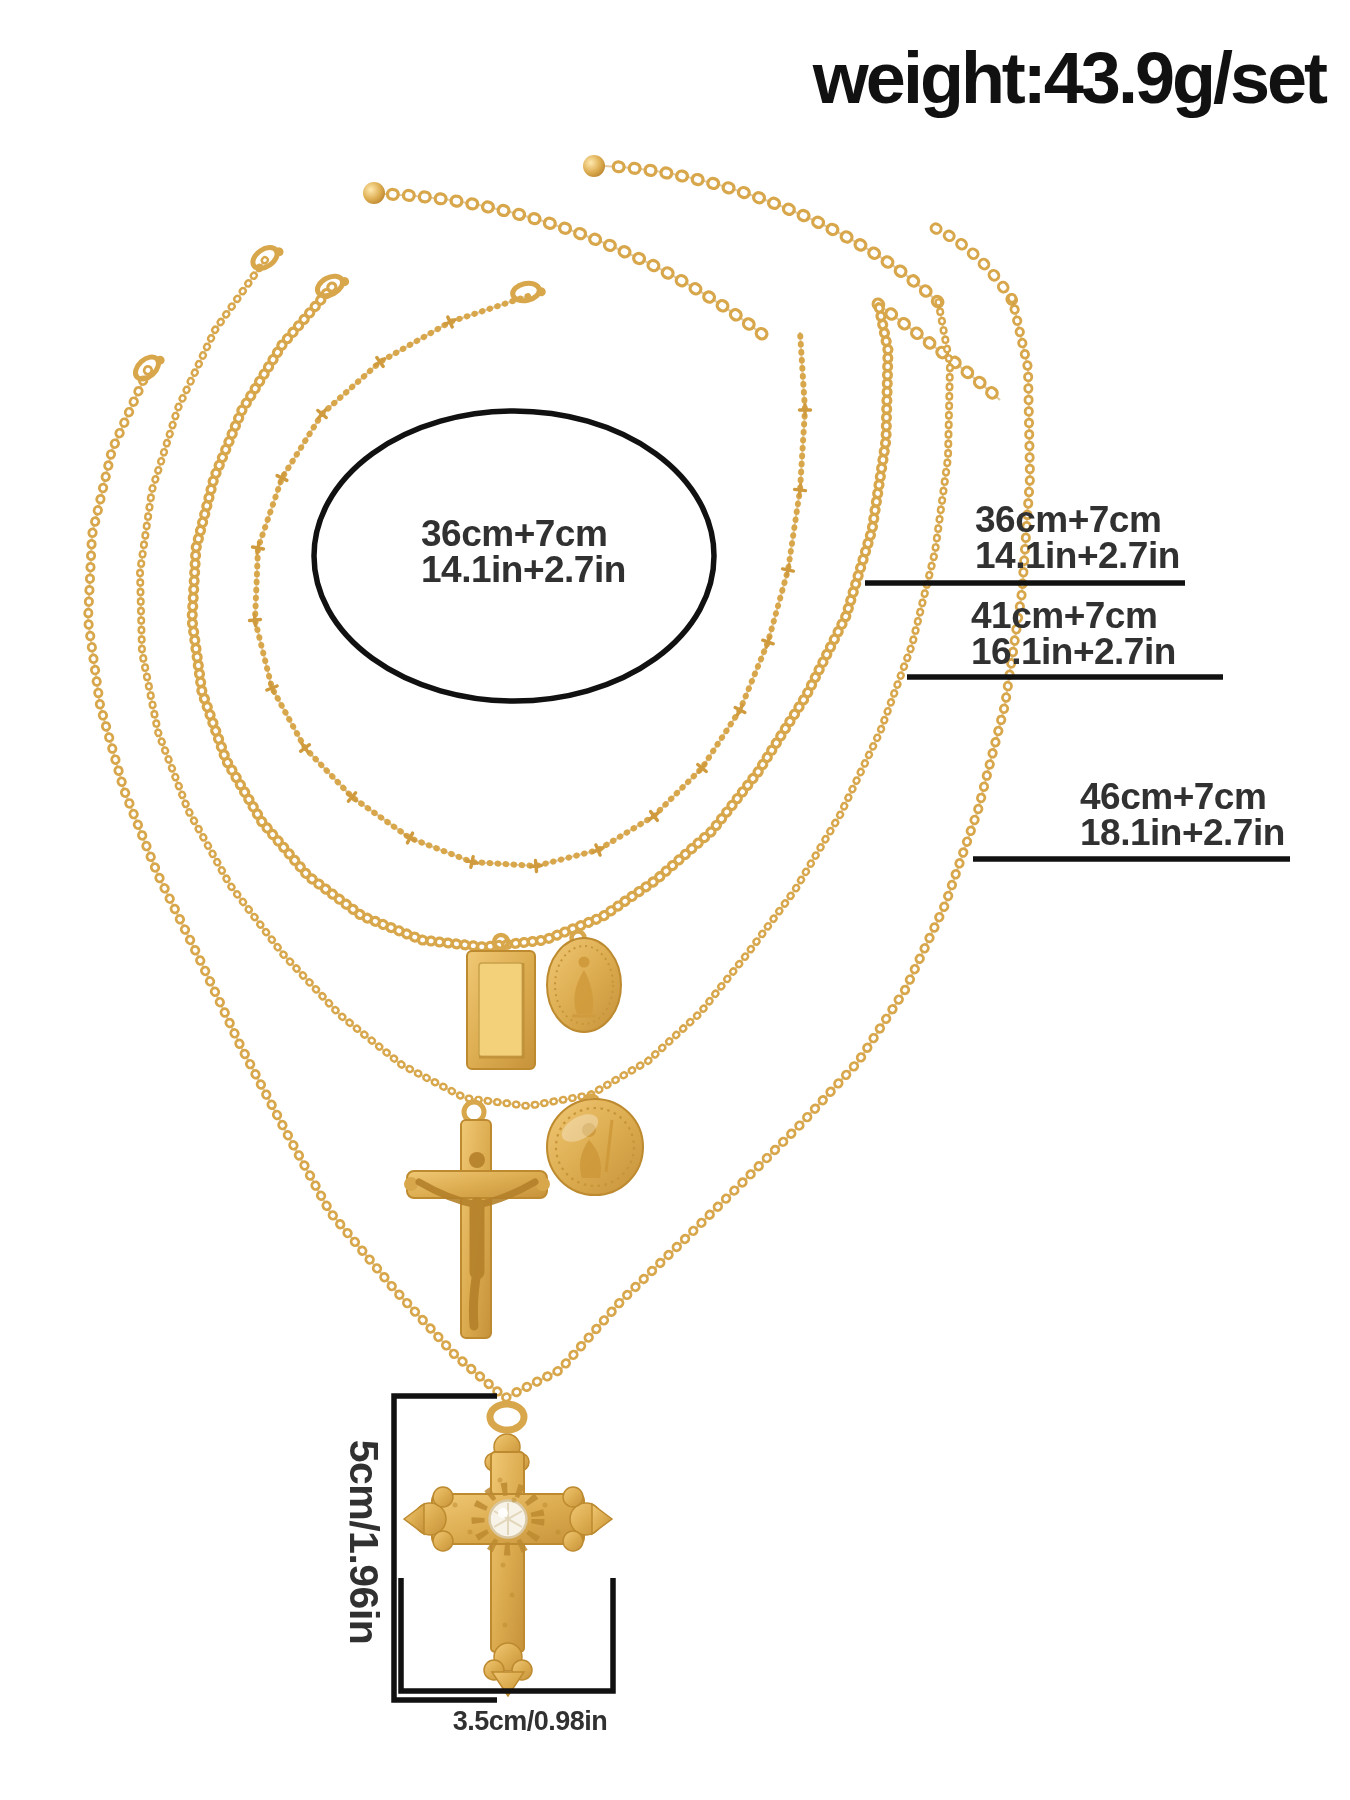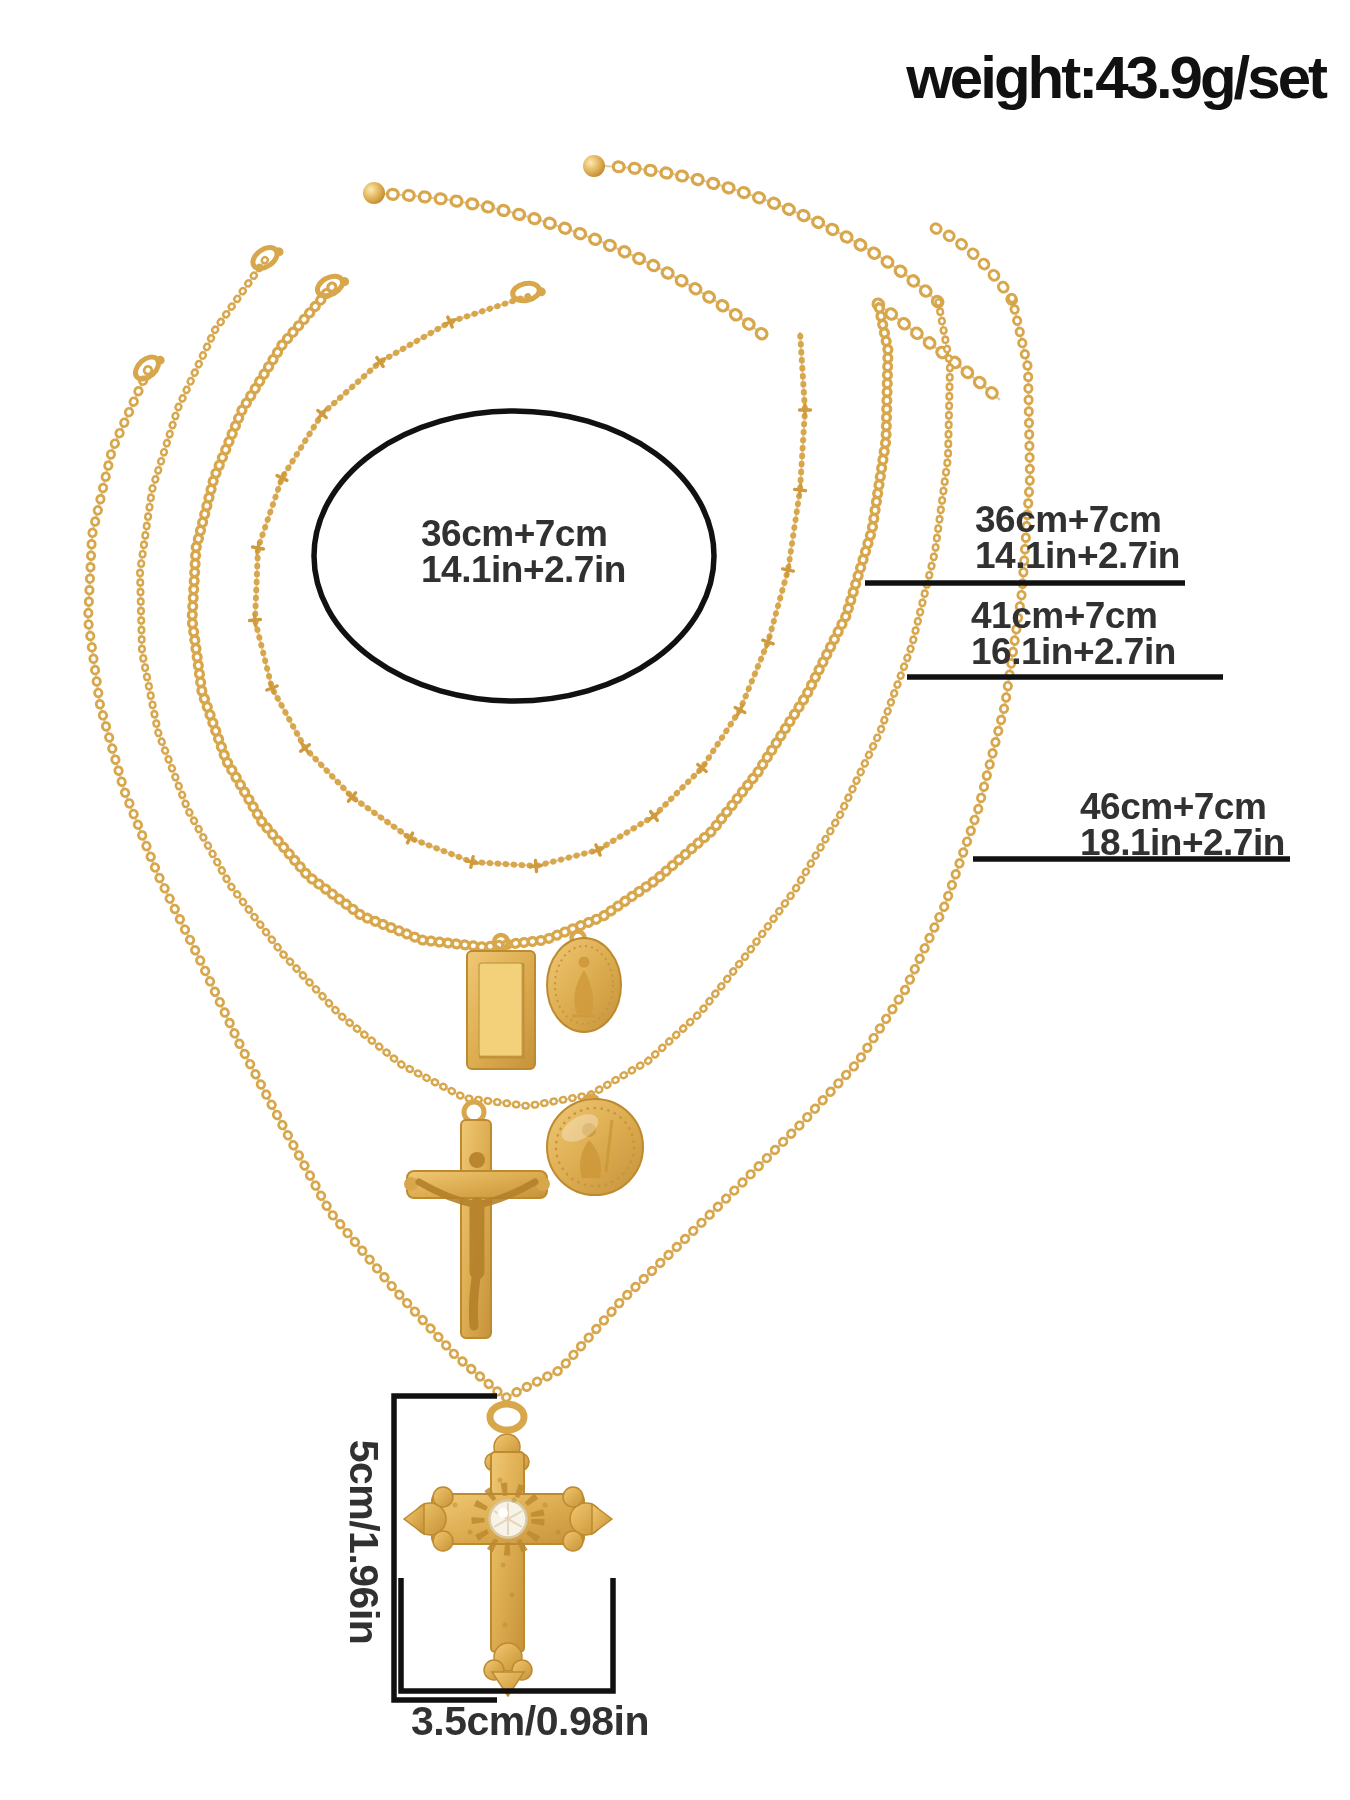--- a/index.html
+++ b/index.html
@@ -7,32 +7,32 @@
     --annotation-ink:#111111; --text-ink:#313131; --background:#ffffff;
   }
   html,body{margin:0;padding:0;background:#e8e8e8;}
   .canvas{
     position:relative;width:1350px;height:1800px;background:var(--background);
     overflow:hidden;font-family:"Liberation Sans",sans-serif;
   }
   svg{position:absolute;left:0;top:0;}
   .title{
     position:absolute;top:30px;right:25px;text-align:left;
-    font-size:60px;font-weight:bold;line-height:96px;letter-spacing:-3px;
+    font-size:72px;font-weight:bold;line-height:96px;letter-spacing:-3px;
     color:var(--annotation-ink);white-space:nowrap;margin-left:48px;
   }
   .ann{
     position:absolute;font-size:37px;font-weight:bold;line-height:35.5px;
     letter-spacing:-0.5px;color:var(--text-ink);white-space:nowrap;
   }
   .ann-loop{left:421px;top:516px;}
   .ann-36{left:975px;top:502px;}
   .ann-41{left:971px;top:598px;}
-  .ann-46{left:1080px;top:779px;margin-top:10px;}
-  .ann-width{left:530px;top:1704px;transform:translateX(-50%);font-size:41px;}
+  .ann-46{left:1080px;top:779px;}
+  .ann-width{left:530px;top:1704px;transform:translateX(-50%);font-size:27px;}
   .ann-height{
     left:363px;top:1542px;transform:translate(-50%,-50%) rotate(90deg);
     font-size:41px;position:absolute;font-weight:bold;color:var(--text-ink);
     letter-spacing:-0.5px;white-space:nowrap;
   }
   .chain-core{fill:none;stroke:var(--gold-dark);stroke-width:2.2;opacity:.45;}
   .chain-dots{fill:none;stroke:var(--gold);stroke-linecap:round;}
   .chain-holes{fill:none;stroke:#ffffff;stroke-linecap:round;}
   .clasp ellipse{fill:none;stroke:var(--gold);stroke-width:5;}
   .clasp circle{fill:var(--gold);}

